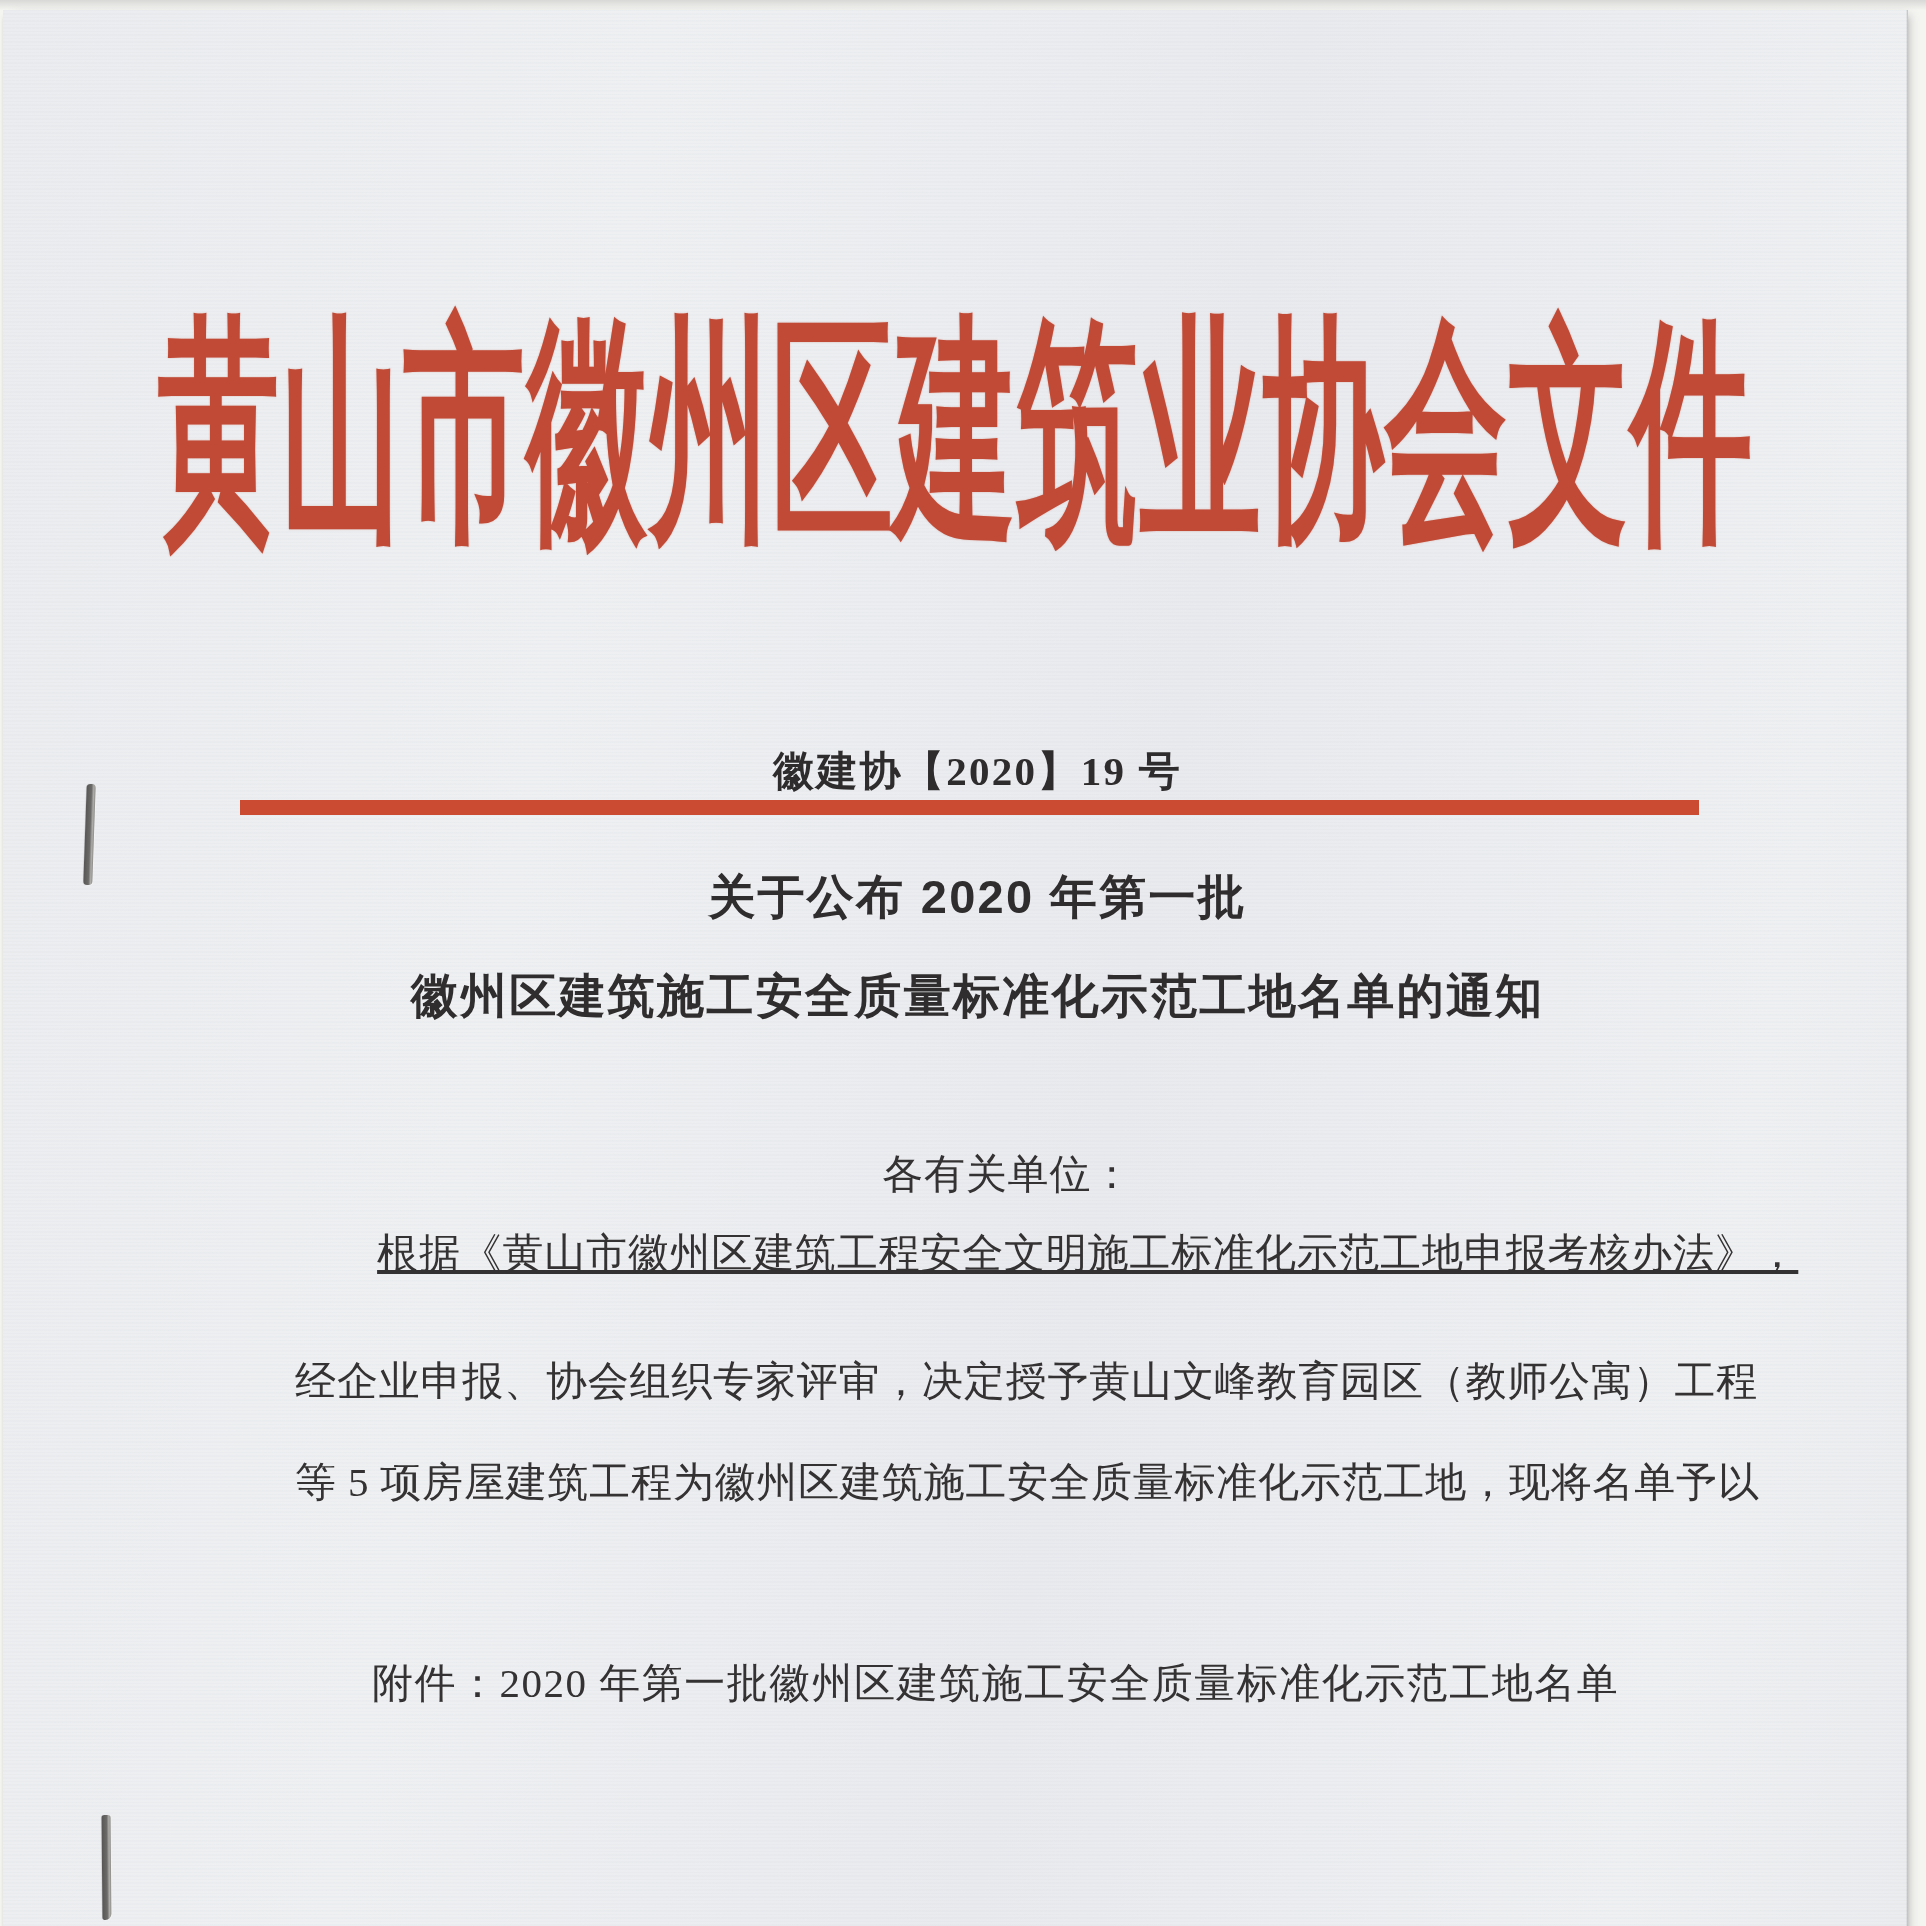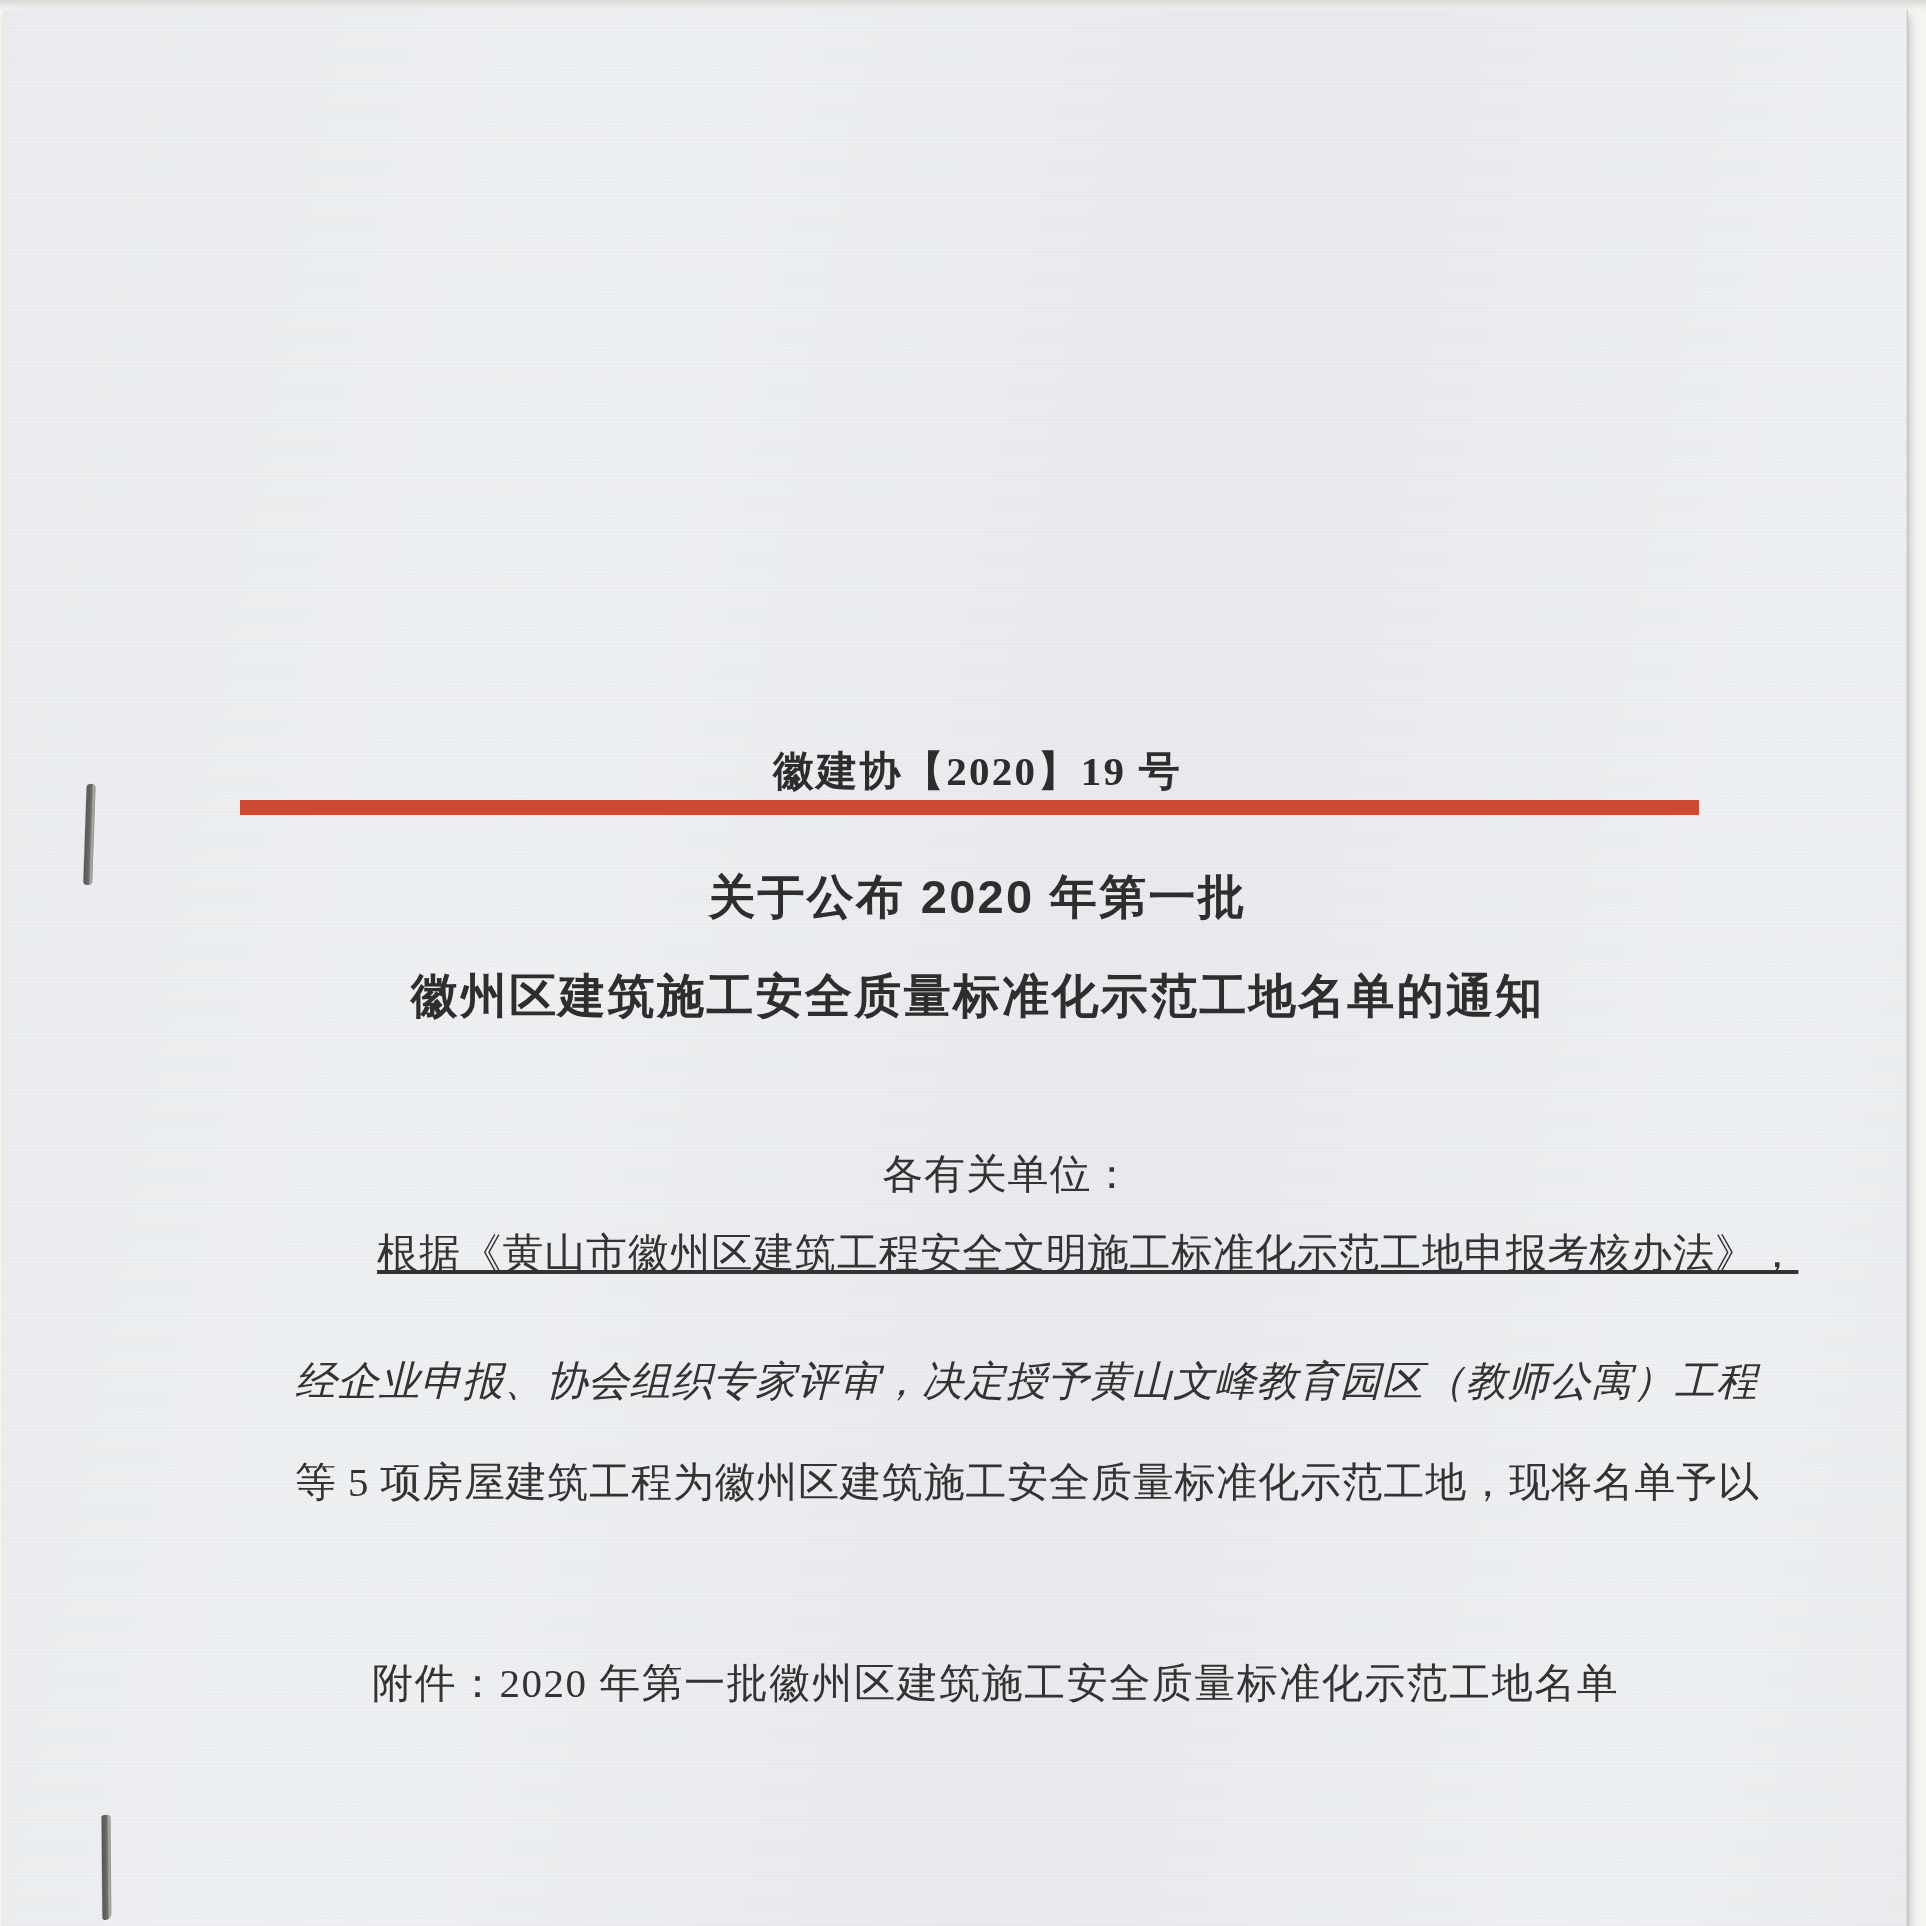--- a/index.html
+++ b/index.html
@@ -54,21 +54,21 @@
   }
   .title-1{top:856px;}
   .title-2{top:955px;}
   
   .body-line{
     position:absolute;left:292px;width:1425px;color:#343232;
     font-size:41px;letter-spacing:0.8px;white-space:nowrap;
   }
   .salutation{top:1137px;text-align:center;}
   .b0{top:1216px;padding-left:82px;text-decoration:underline;}
-  .b1{top:1344px;font-style:italic;}
+  .b1{top:1344px;}
   .b2{top:1445px;text-align:center;}
   .b3{top:1546px;}
   .attachment{top:1646px;padding-left:77px;letter-spacing:1.5px;}
   
   .staple{
     position:absolute;border-radius:3.9px;
     background:linear-gradient(90deg,#575655 0%,#6b6a68 55%,#aeadaa 80%,#8c8b88 100%);
     box-shadow:0.4px 0.4px 1.2px rgba(255,255,255,.8), -0.4px 0 0.8px rgba(0,0,0,.25);
   }
   .staple-top{left:82px;top:774px;width:8.9px;height:101px;transform:rotate(2deg);}
@@ -78,20 +78,23 @@
   .scan-strip{position:absolute;left:0;top:0;width:100%;height:10px;
     background:linear-gradient(180deg,#d8d8d6,#f4f4f1);}
 </style>
 </head>
 <body>
 
 <div class="scan-strip"></div>
 
 <div class="page">
 
+  <div class="masthead">
+    <div class="masthead-text">黄山市徽州区建筑业协会文件</div>
+  </div>
 
   <div class="doc-number">徽建协【2020】19 号</div>
 
   <div class="red-rule"></div>
 
   <div class="title-line title-1">关于公布 2020 年第一批</div>
   <div class="title-line title-2">徽州区建筑施工安全质量标准化示范工地名单的通知</div>
 
   <div class="body-line salutation">各有关单位：</div>
   <div class="body-line b0">根据《黄山市徽州区建筑工程安全文明施工标准化示范工地申报考核办法》，</div>

